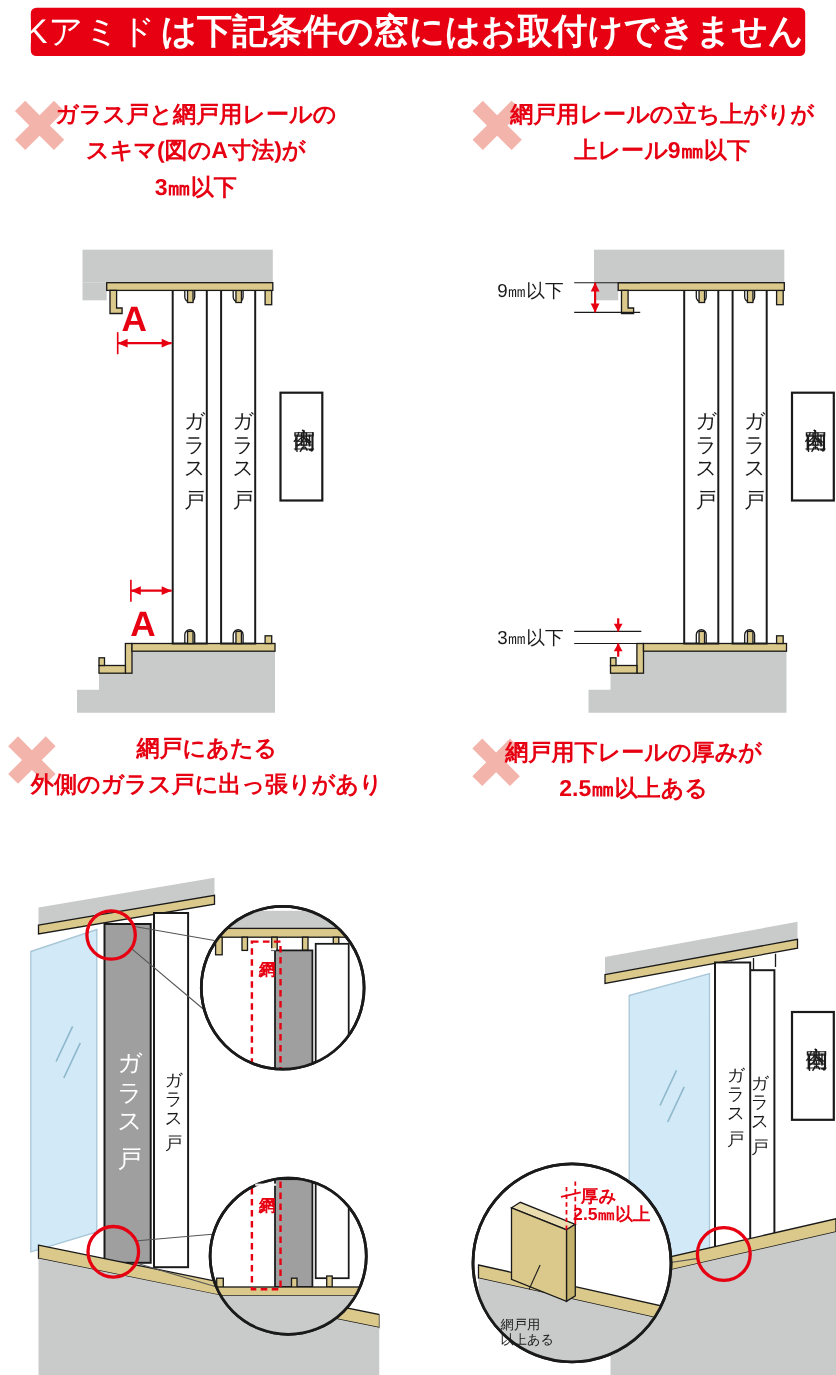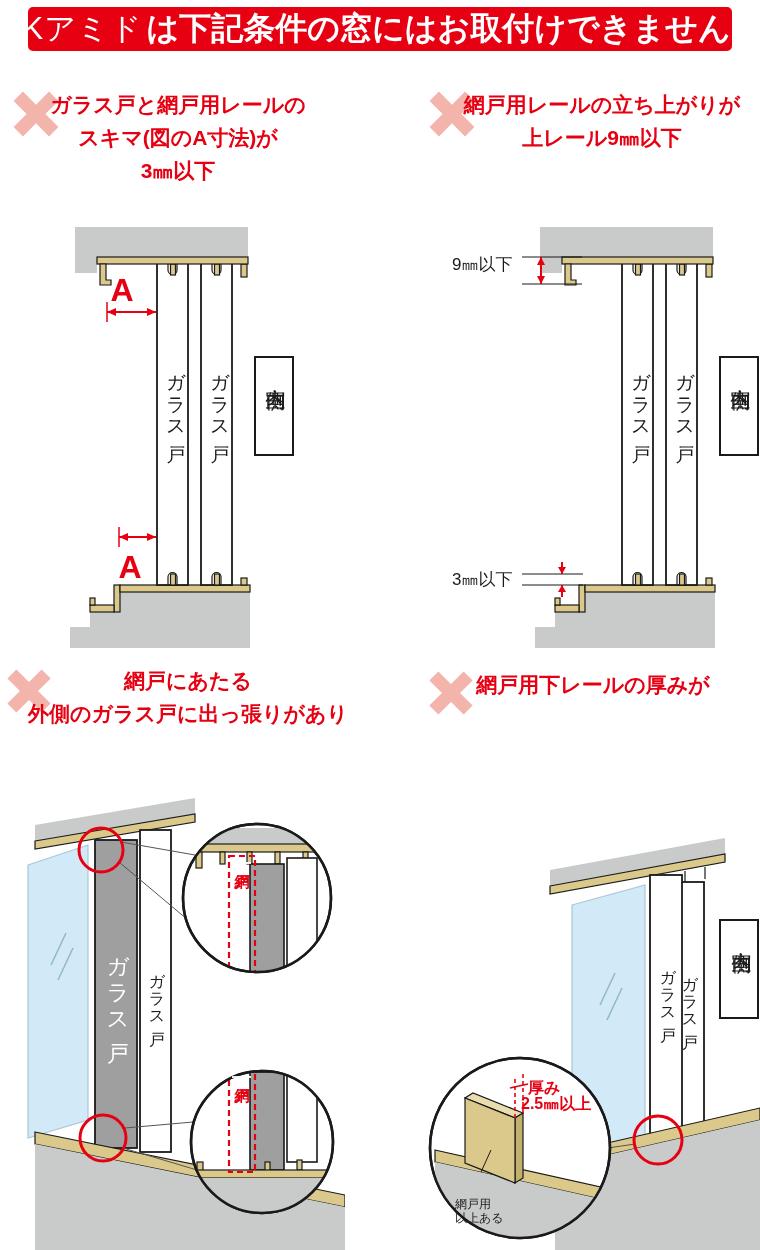--- a/index.html
+++ b/index.html
@@ -52,22 +52,23 @@
   <div>3㎜以下</div>
 </div>
 <div class="cond" style="left:440px;top:88px;width:324px">
   <div>網戸用レールの立ち上がりが</div>
   <div>上レール9㎜以下</div>
 </div>
 <div class="cond" style="left:18px;top:664px;width:340px">
   <div>網戸にあたる</div>
   <div>外側のガラス戸に出っ張りがあり</div>
 </div>
-<div class="cond" style="left:428px;top:668px;width:330px">
+<div class="cond" style="left:411px;top:668px;width:330px">
   <div>網戸用下レールの厚みが</div>
+  <div>2.5㎜以上ある</div>
 </div>
 
 <svg class="abs" style="left:60px;top:200px" width="330" height="455" viewBox="0 0 330 455">
   <g>
     <rect x="15" y="27" width="173" height="30" fill="#c9caca"></rect>
     <rect x="15" y="57" width="22" height="16" fill="#c9caca"></rect>
     <path d="M190,392 V448 H10 V427 H30 V412 H60 V392 Z" fill="#c9caca"></path>
     <g fill="#dbc98b" stroke="#1a1a1a" stroke-width="1.2">
       <rect x="54" y="385" width="6" height="27"></rect>
       <rect x="30" y="405" width="24" height="7"></rect>

